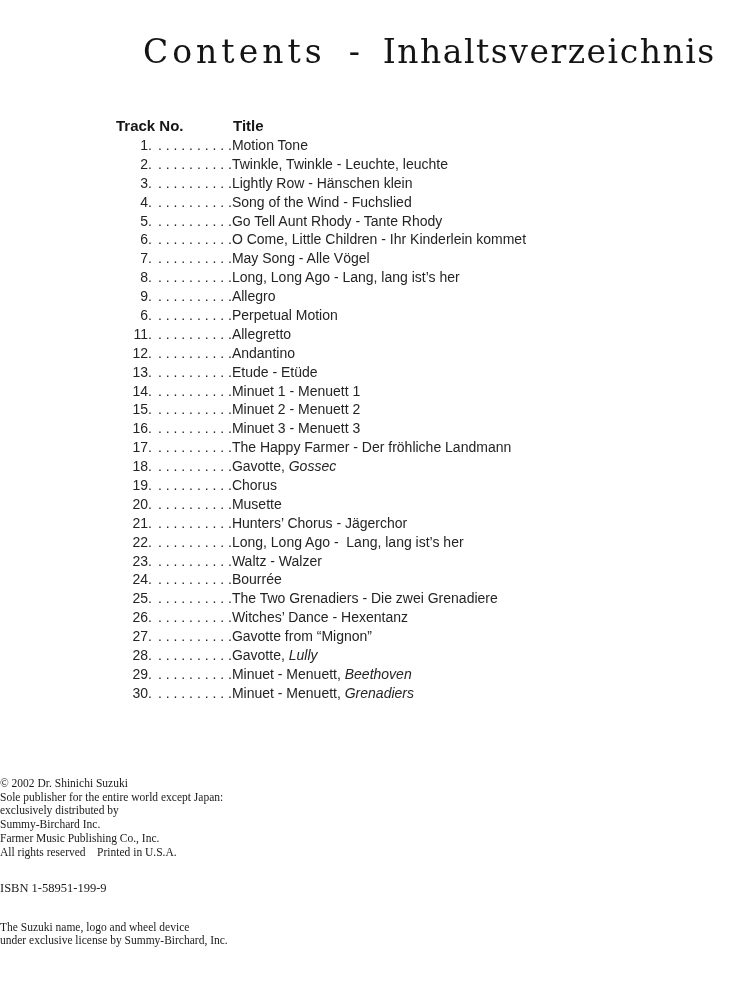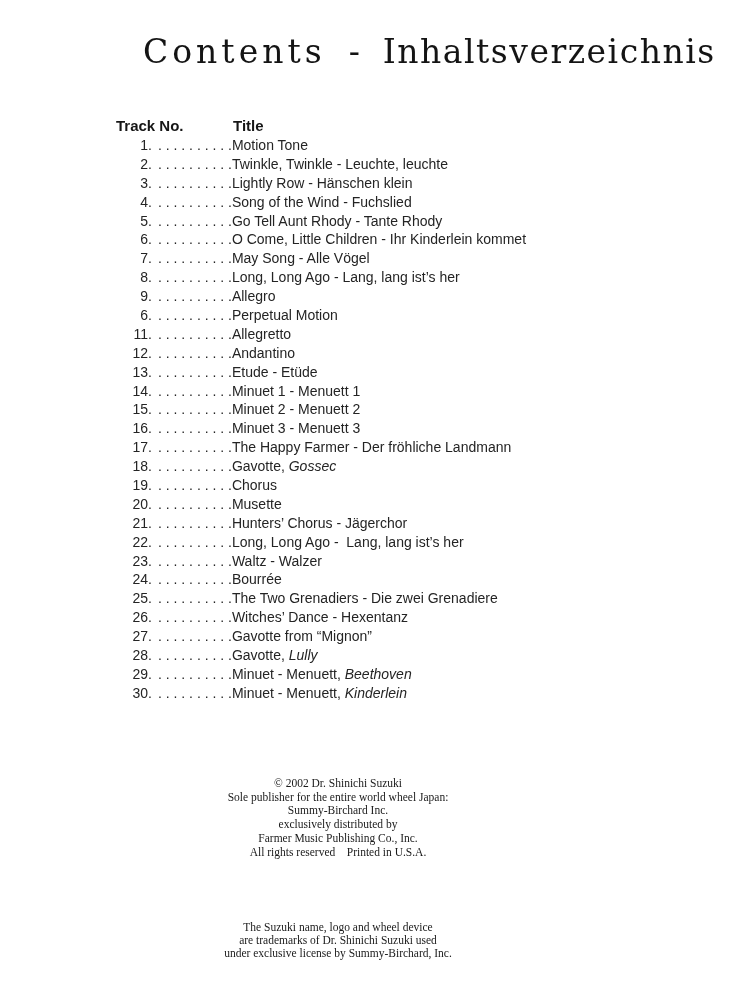--- a/index.html
+++ b/index.html
@@ -69,21 +69,21 @@
     flex: none;
   }
   .track-title { }
   .track-title-italic { font-style: italic; }
 
   
   .footer-block {
     position: absolute;
     left: 0;
     width: 676px;
-    text-align: center;
+    text-align: left;
     font-family: "Liberation Serif", serif;
     color: #1a1a1a;
   }
   .copyright-block {
     top: 777px;
     font-size: 11.5px;
     line-height: 13.7px;
   }
   .isbn-line {
     top: 881px;
@@ -132,32 +132,32 @@
       <div class="track-row"><span class="track-number">20.</span><span class="dot-leader">. . . . . . . . . .</span><span class="track-title">Musette</span></div>
       <div class="track-row"><span class="track-number">21.</span><span class="dot-leader">. . . . . . . . . .</span><span class="track-title">Hunters’ Chorus - Jägerchor</span></div>
       <div class="track-row"><span class="track-number">22.</span><span class="dot-leader">. . . . . . . . . .</span><span class="track-title">Long, Long Ago -  Lang, lang ist’s her</span></div>
       <div class="track-row"><span class="track-number">23.</span><span class="dot-leader">. . . . . . . . . .</span><span class="track-title">Waltz - Walzer</span></div>
       <div class="track-row"><span class="track-number">24.</span><span class="dot-leader">. . . . . . . . . .</span><span class="track-title">Bourrée</span></div>
       <div class="track-row"><span class="track-number">25.</span><span class="dot-leader">. . . . . . . . . .</span><span class="track-title">The Two Grenadiers - Die zwei Grenadiere</span></div>
       <div class="track-row"><span class="track-number">26.</span><span class="dot-leader">. . . . . . . . . .</span><span class="track-title">Witches’ Dance - Hexentanz</span></div>
       <div class="track-row"><span class="track-number">27.</span><span class="dot-leader">. . . . . . . . . .</span><span class="track-title">Gavotte from “Mignon”</span></div>
       <div class="track-row"><span class="track-number">28.</span><span class="dot-leader">. . . . . . . . . .</span><span class="track-title">Gavotte, </span><span class="track-title track-title-italic">Lully</span></div>
       <div class="track-row"><span class="track-number">29.</span><span class="dot-leader">. . . . . . . . . .</span><span class="track-title">Minuet - Menuett, </span><span class="track-title track-title-italic">Beethoven</span></div>
-      <div class="track-row"><span class="track-number">30.</span><span class="dot-leader">. . . . . . . . . .</span><span class="track-title">Minuet - Menuett, </span><span class="track-title track-title-italic">Kinderlein</span></div>
+      <div class="track-row"><span class="track-number">30.</span><span class="dot-leader">. . . . . . . . . .</span><span class="track-title">Minuet - Menuett, </span><span class="track-title track-title-italic">Grenadiers</span></div>
     </div>
 
   <div class="footer-block copyright-block">
       <div>© 2002 Dr. Shinichi Suzuki</div>
-      <div>Sole publisher for the entire world wheel Japan:</div>
+      <div>Sole publisher for the entire world except Japan:</div>
+      <div>exclusively distributed by</div>
       <div>Summy-Birchard Inc.</div>
-      <div>exclusively distributed by</div>
       <div>Farmer Music Publishing Co., Inc.</div>
       <div>All rights reserved&nbsp;&nbsp;&nbsp;&nbsp;Printed in U.S.A.</div>
     </div>
 
+  <div class="footer-block isbn-line">ISBN 1-58951-199-9</div>
 
   <div class="footer-block trademark-block">
       <div>The Suzuki name, logo and wheel device</div>
-      <div>are trademarks of Dr. Shinichi Suzuki used</div>
       <div>under exclusive license by Summy-Birchard, Inc.</div>
     </div>
 
 </div>
 
 </body></html>

